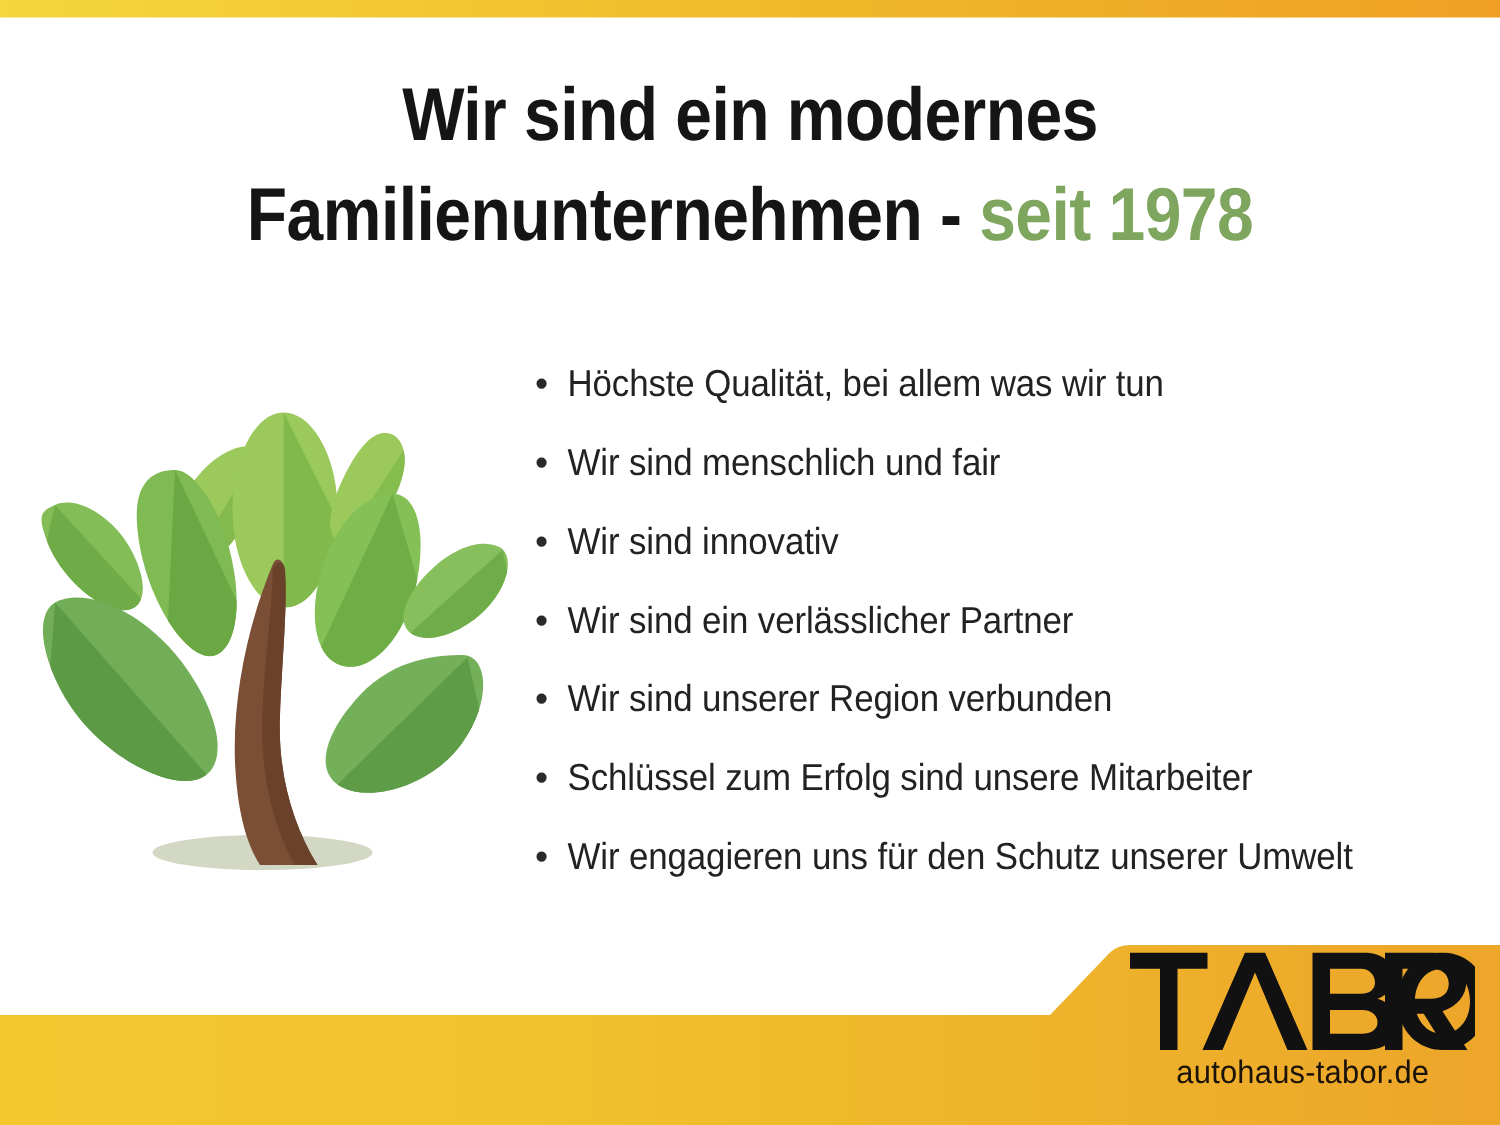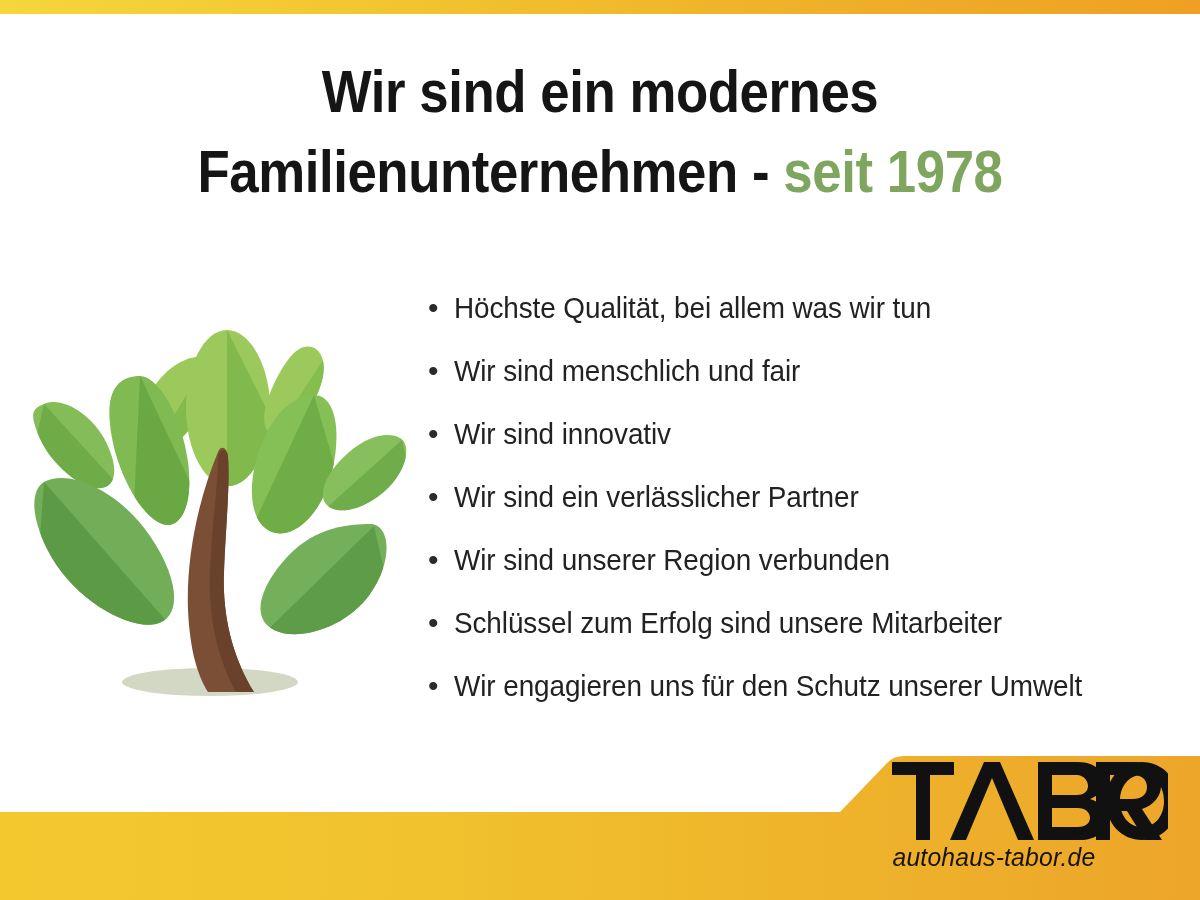--- a/index.html
+++ b/index.html
@@ -110,25 +110,24 @@
     height: 160px;
   }
   .bottom-banner svg {
     display: block;
     width: 1200px;
     height: 160px;
   }
 
   .logo-block {
     position: absolute;
-    right: 32px;
+    right: 20px;
     top: 762px;
     width: 290px;
-    text-align: left;
-    font-style: italic;
+    text-align: center;
   }
   .logo-word {
     font-family: "Liberation Sans Narrow", "Liberation Sans", "DejaVu Sans", sans-serif;
     font-size: 74px;
     line-height: 76px;
     font-weight: normal;
     color: #111111;
     letter-spacing: 1px;
     display: block;
   }

